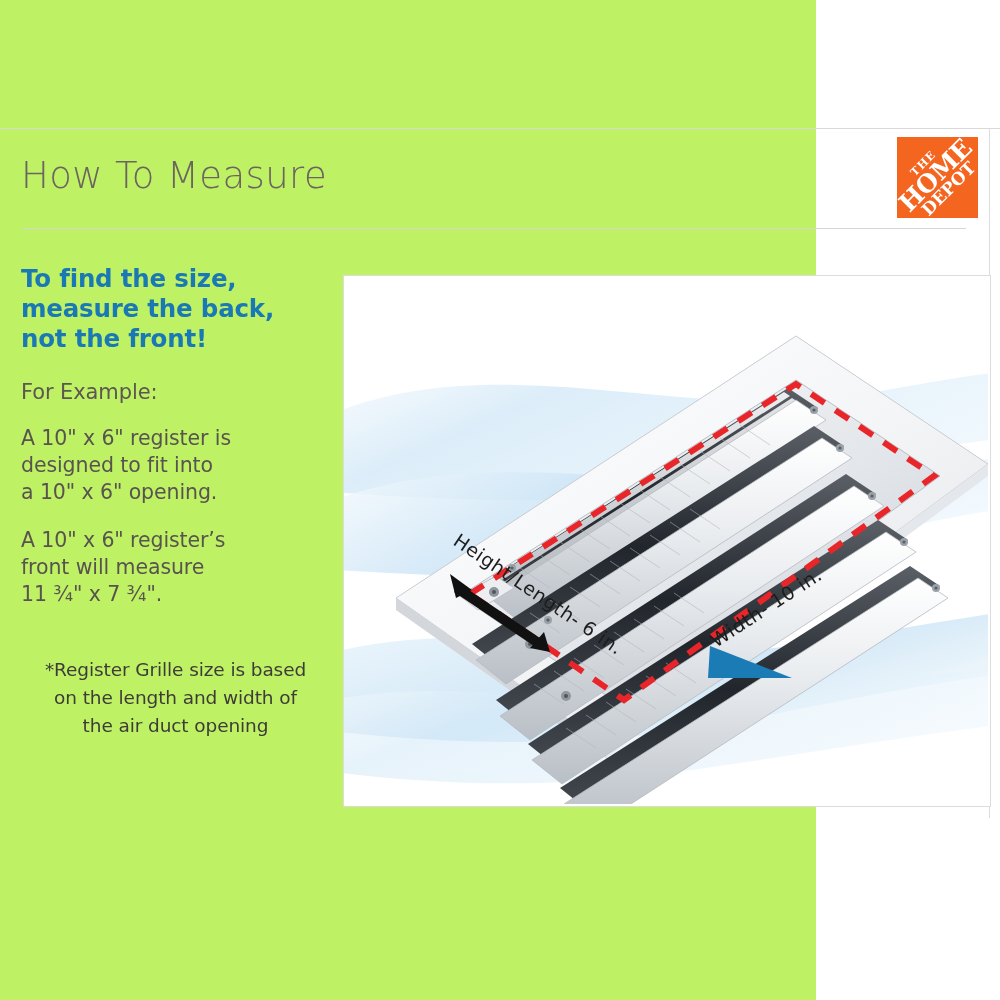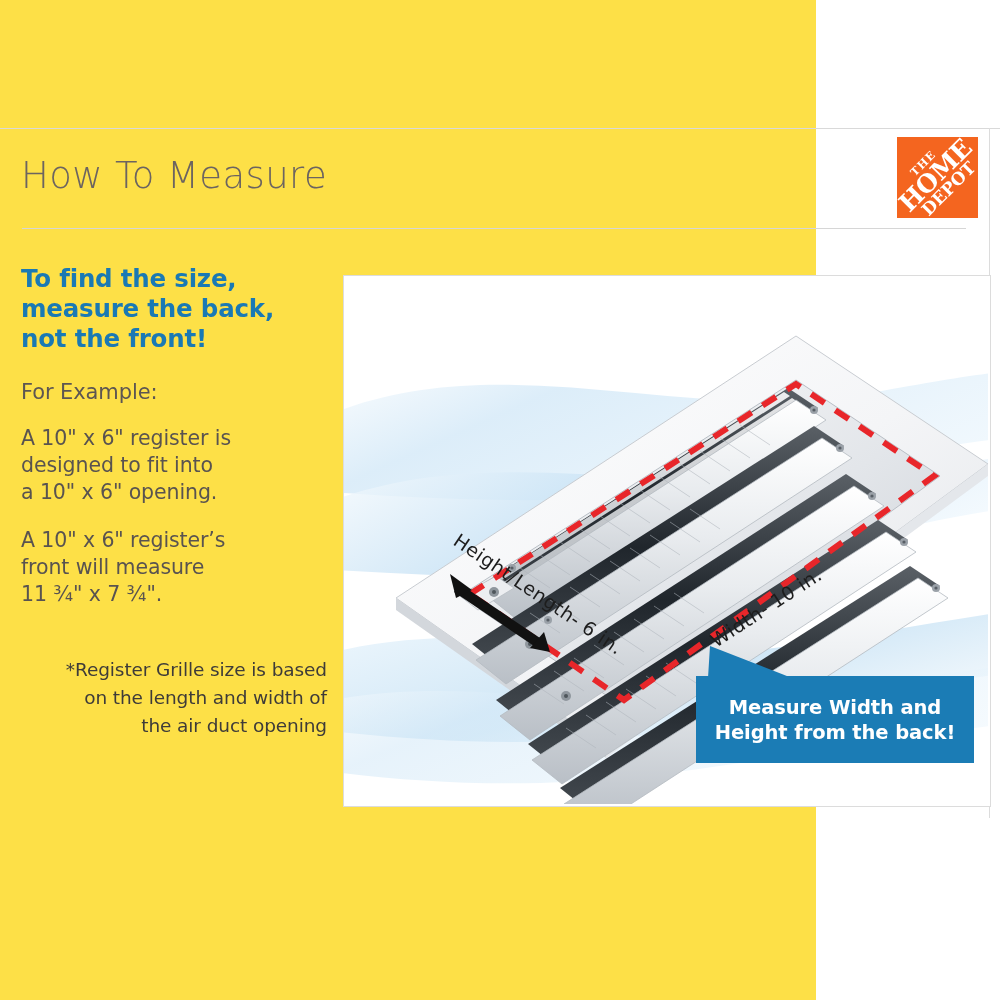--- a/index.html
+++ b/index.html
@@ -14,21 +14,21 @@
     overflow: hidden;
     font-family: "DejaVu Sans", "Liberation Sans", sans-serif;
     -webkit-font-smoothing: antialiased;
   }
 
   
   #page {
     position: absolute;
     left: 0; top: 0;
     width: 816px; height: 1000px;
-    background: #fde047;
+    background: #bef264;
   }
   .frame-top-rule {
     position: absolute;
     left: 0; top: 128px;
     width: 1000px; height: 1px;
     background: #d9d9d9;
   }
   .frame-right-rule {
     position: absolute;
     left: 989px; top: 128px;
@@ -127,21 +127,21 @@
     font-weight: normal;
     line-height: 27px;
     white-space: pre-line;
     letter-spacing: -0.1px;
     font-family: "DejaVu Sans", "Liberation Sans", sans-serif;
   }
   #footnote {
     position: absolute;
     left: 3px; top: 404px;
     width: 303px;
-    text-align: right;
+    text-align: center;
     color: #3e3b39;
     font-size: 18.5px;
     line-height: 28px;
     white-space: pre-line;
     letter-spacing: -0.1px;
     font-family: "DejaVu Sans", "Liberation Sans", sans-serif;
   }
 
   
   #illus-panel {
@@ -400,21 +400,17 @@
           <text x="108" y="268" transform="rotate(34 108 268)" font-family="DejaVu Sans, Liberation Sans, sans-serif" font-size="19" fill="#1d1d1d" letter-spacing="0.5">Height/Length- 6 in.</text>
 
           <text x="372" y="372" transform="rotate(-33 372 372)" font-family="DejaVu Sans, Liberation Sans, sans-serif" font-size="19" fill="#1d1d1d" letter-spacing="0.5">Width- 10 in.</text>
         </g>
       </svg>
 
       <svg id="callout-tail" viewBox="0 0 90 36">
         <path d="M 6 2 L 88 34 L 4 34 Z" fill="#1b7cb5"></path>
       </svg>
 
-      <div id="callout">
-        <div class="callout-text">Measure Width and
-Height from the back!</div>
-      </div>
 
     </div>
   </div>
 
 </div>
 
 </body></html>

